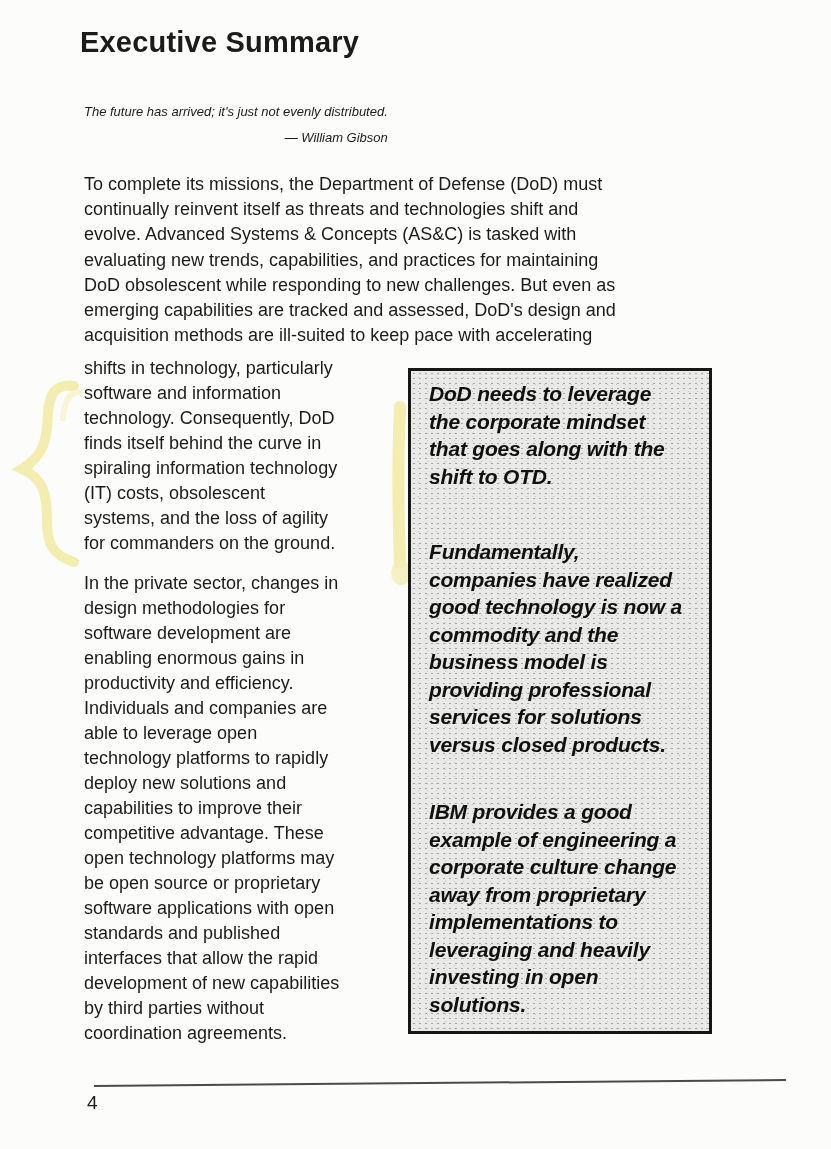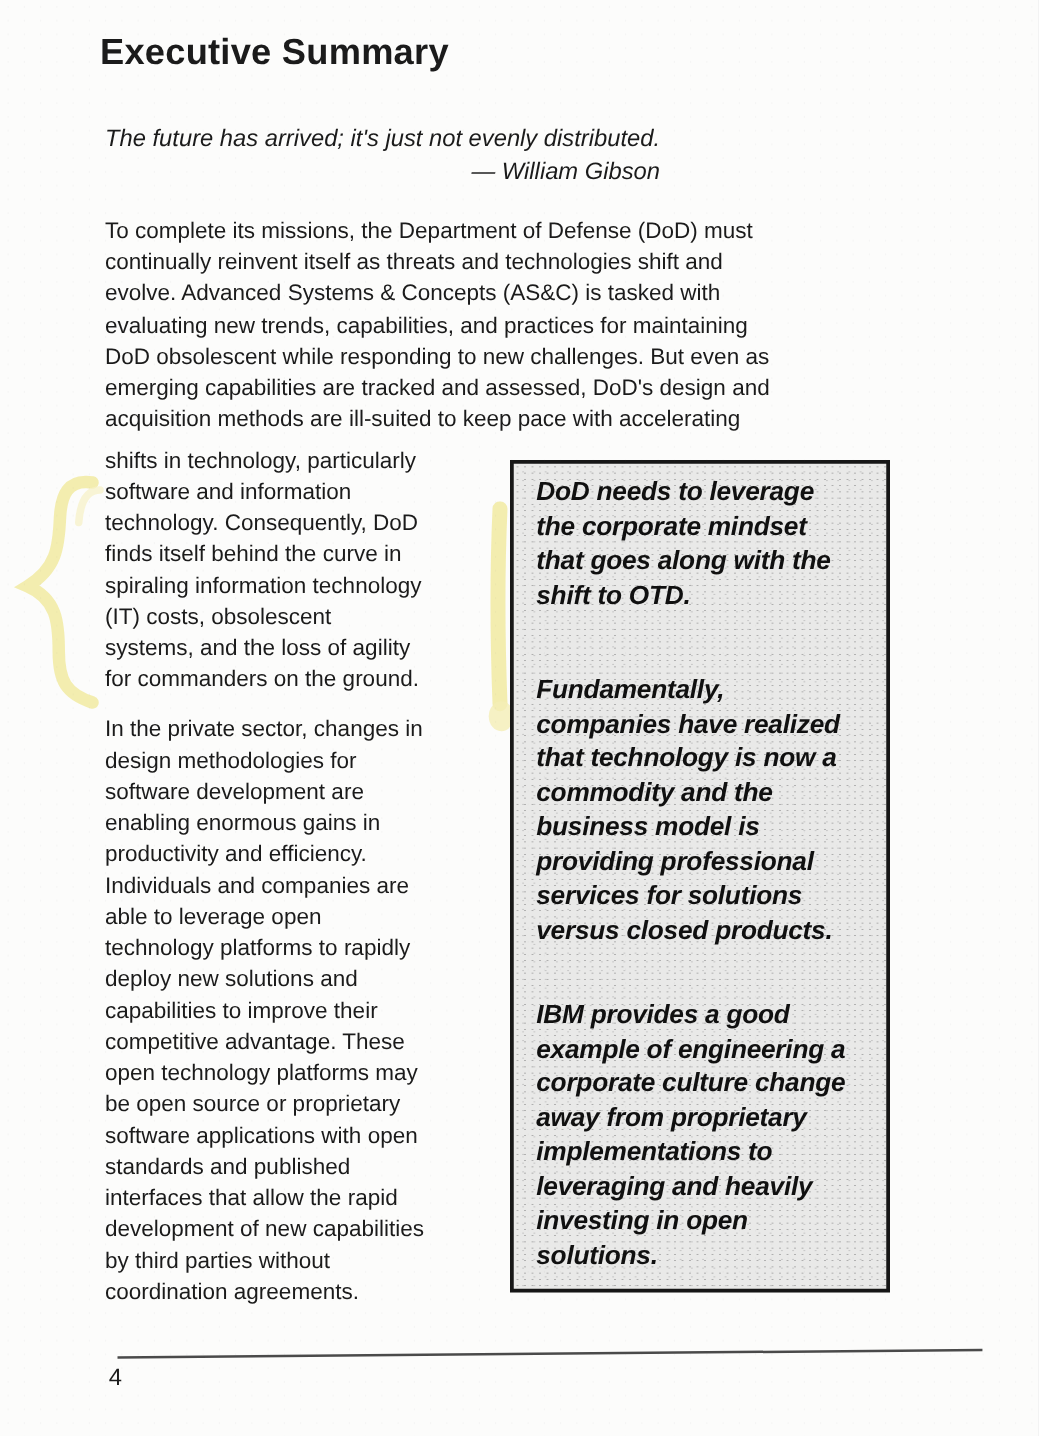--- a/index.html
+++ b/index.html
@@ -17,21 +17,21 @@
     background-image:radial-gradient(#666 0.6px, transparent 0.8px);
     background-size:13px 11px;
     opacity:0.05;
   }
   .title{
     position:absolute;left:80px;top:26px;
     font-size:29px;font-weight:bold;letter-spacing:0.2px;
   }
   .epigraph{
     position:absolute;left:84px;top:99px;
-    font-style:italic;font-size:19px;line-height:26px;
+    font-style:italic;font-size:13px;line-height:26px;
     white-space:nowrap;
   }
   .epigraph .attribution{padding-left:31px;text-align:right;}
   .para{font-size:18px;line-height:25.2px;white-space:nowrap;}
   .para .line{white-space:nowrap;}
   .intro-wide{position:absolute;left:84px;top:172px;}
   .left-col{position:absolute;left:84px;top:356px;width:320px;}
   .left-col .para{line-height:25px;}
   .left-col .para + .para{margin-top:15px;}
   .callout{
@@ -130,21 +130,21 @@
   <div class="callout">
     <div class="para p1">
         <div class="line">DoD needs to leverage</div>
         <div class="line">the corporate mindset</div>
         <div class="line">that goes along with the</div>
         <div class="line">shift to OTD.</div>
       </div>
     <div class="para p2">
         <div class="line">Fundamentally,</div>
         <div class="line">companies have realized</div>
-        <div class="line">that technology is now a</div>
+        <div class="line">good technology is now a</div>
         <div class="line">commodity and the</div>
         <div class="line">business model is</div>
         <div class="line">providing professional</div>
         <div class="line">services for solutions</div>
         <div class="line">versus closed products.</div>
       </div>
     <div class="para p3">
         <div class="line">IBM provides a good</div>
         <div class="line">example of engineering a</div>
         <div class="line">corporate culture change</div>

